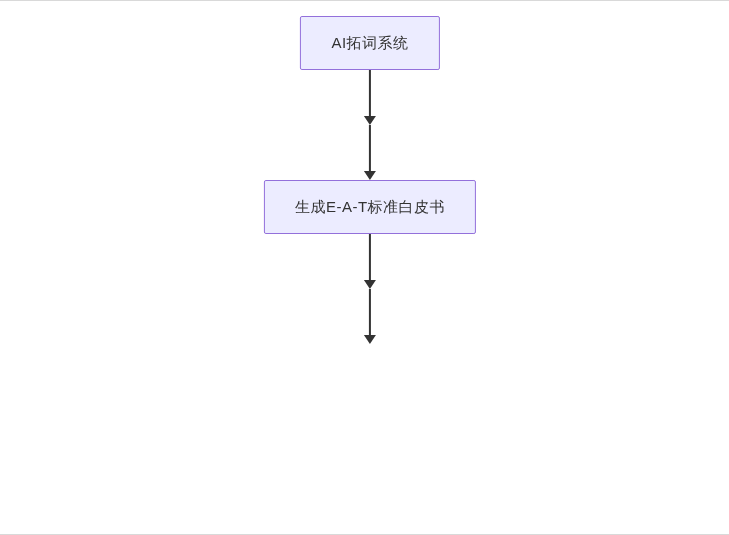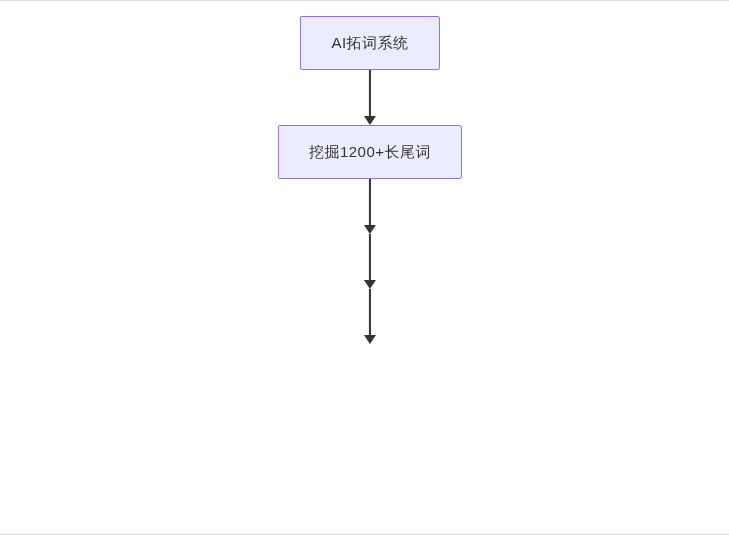--- a/index.html
+++ b/index.html
@@ -81,29 +81,29 @@
 
     <div class="node">
       <span class="node-label">AI拓词系统</span>
     </div>
 
     <div class="connector">
       <div class="arrow-line"></div>
       <div class="arrow-head"></div>
     </div>
 
-    <div class="node">
-      <span class="node-label">挖掘1200+长尾词</span>
-    </div>
 
     <div class="connector">
       <div class="arrow-line"></div>
       <div class="arrow-head"></div>
     </div>
 
+    <div class="node">
+      <span class="node-label">生成E-A-T标准白皮书</span>
+    </div>
 
     <div class="connector">
       <div class="arrow-line"></div>
       <div class="arrow-head"></div>
     </div>
 
 
     <div class="connector">
       <div class="arrow-line"></div>
       <div class="arrow-head"></div>

